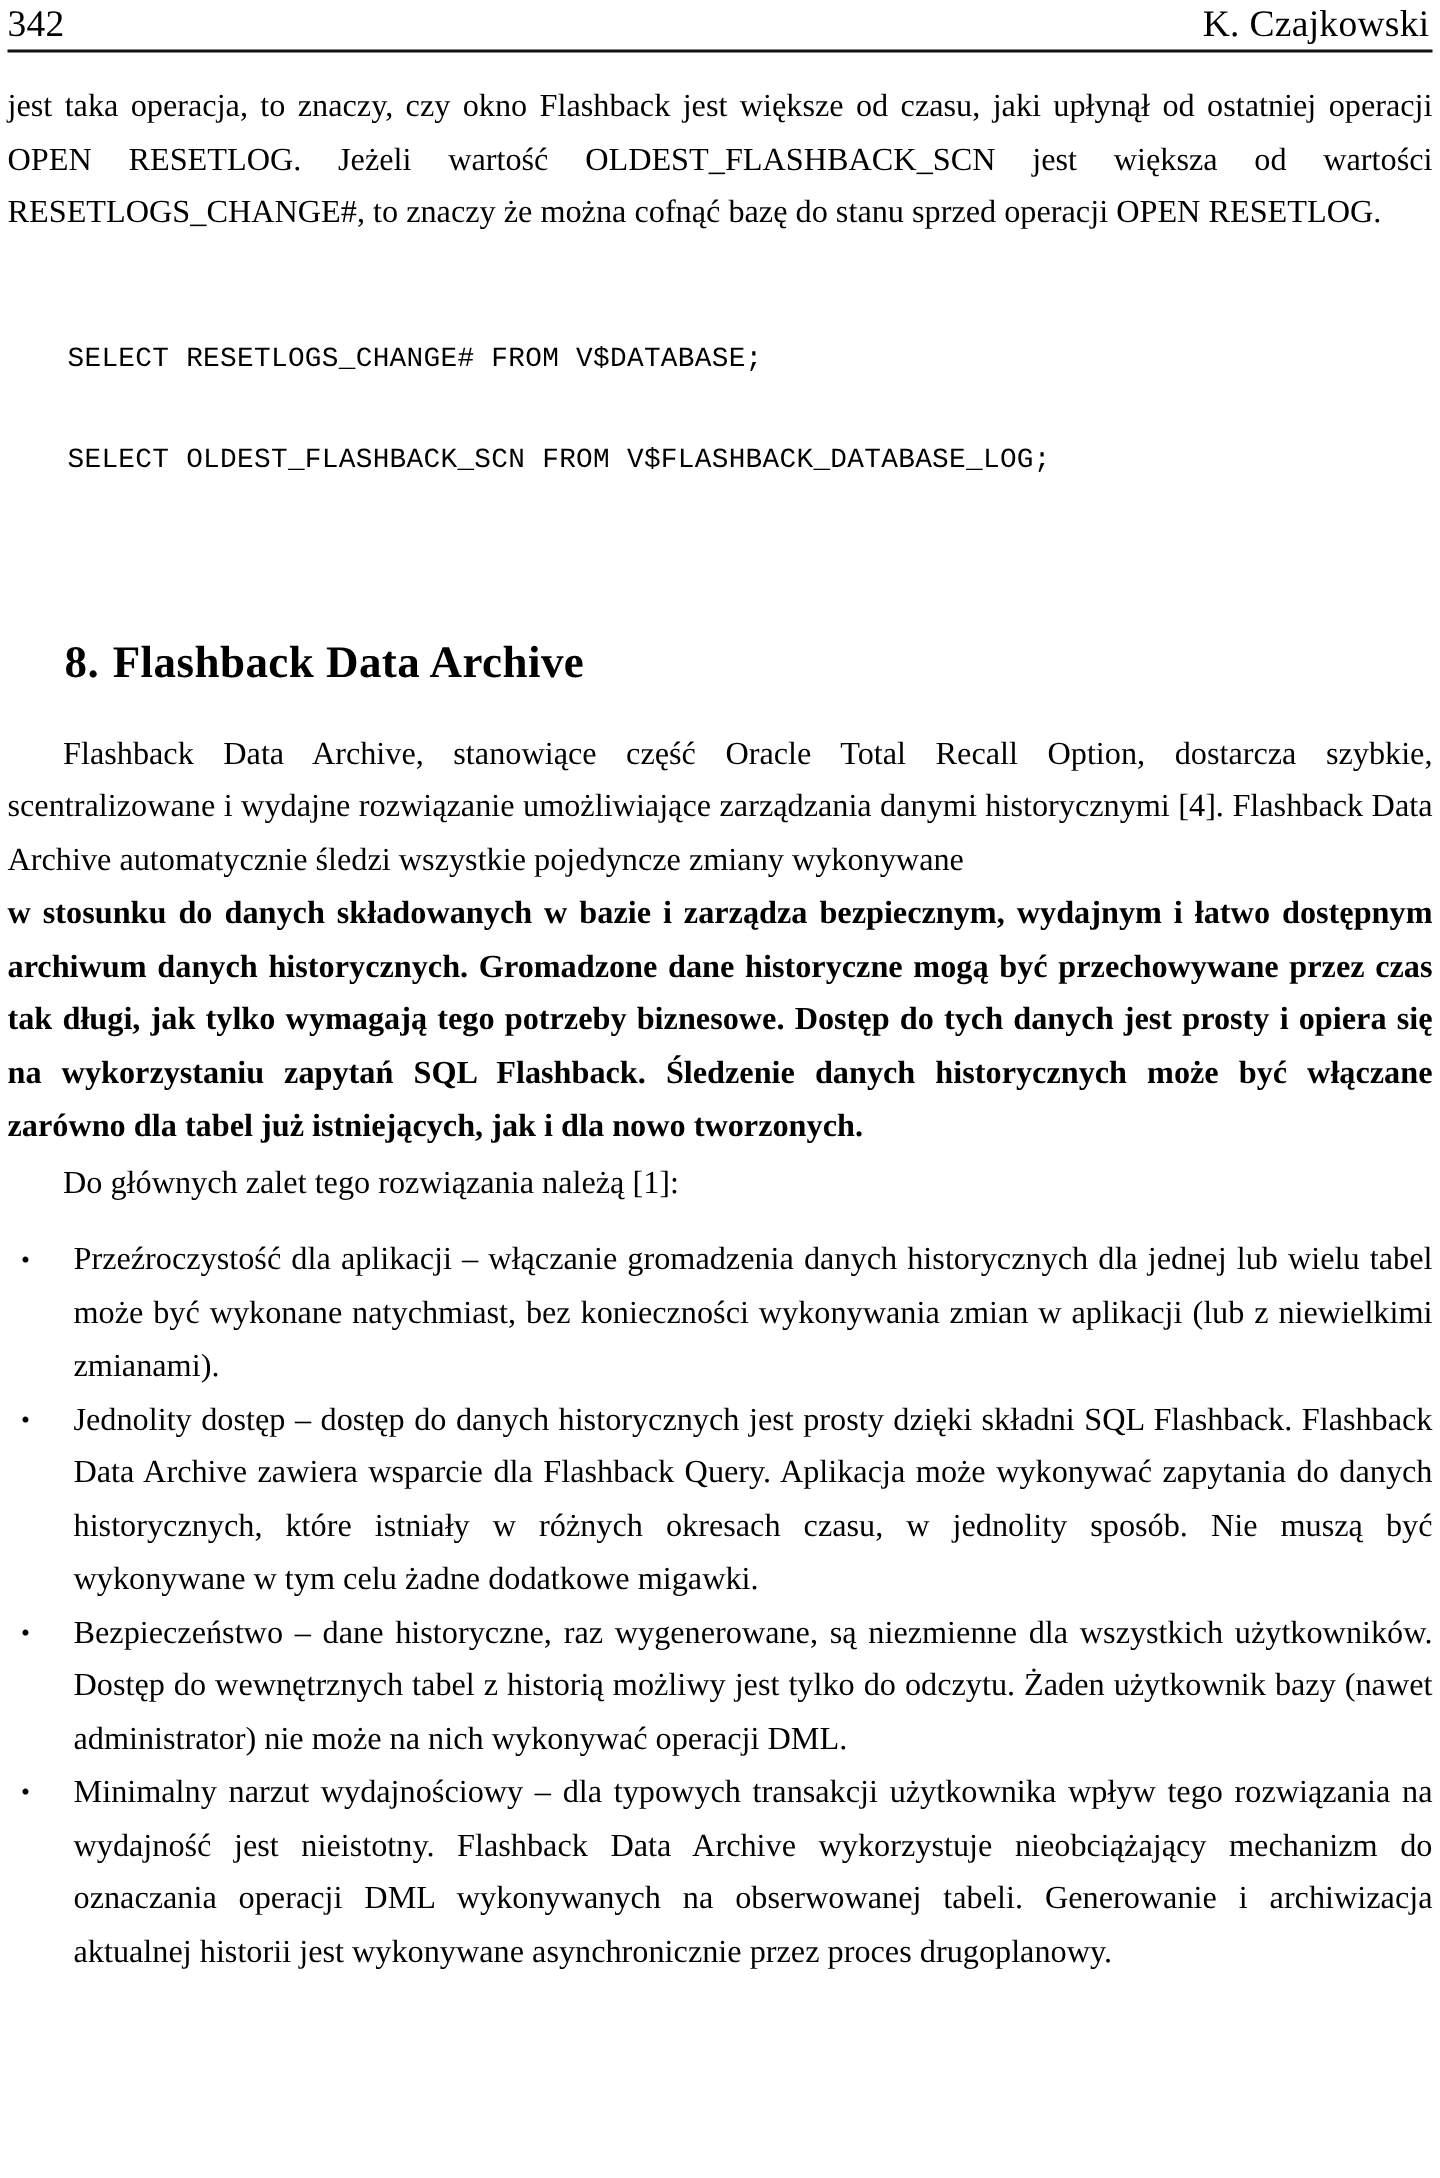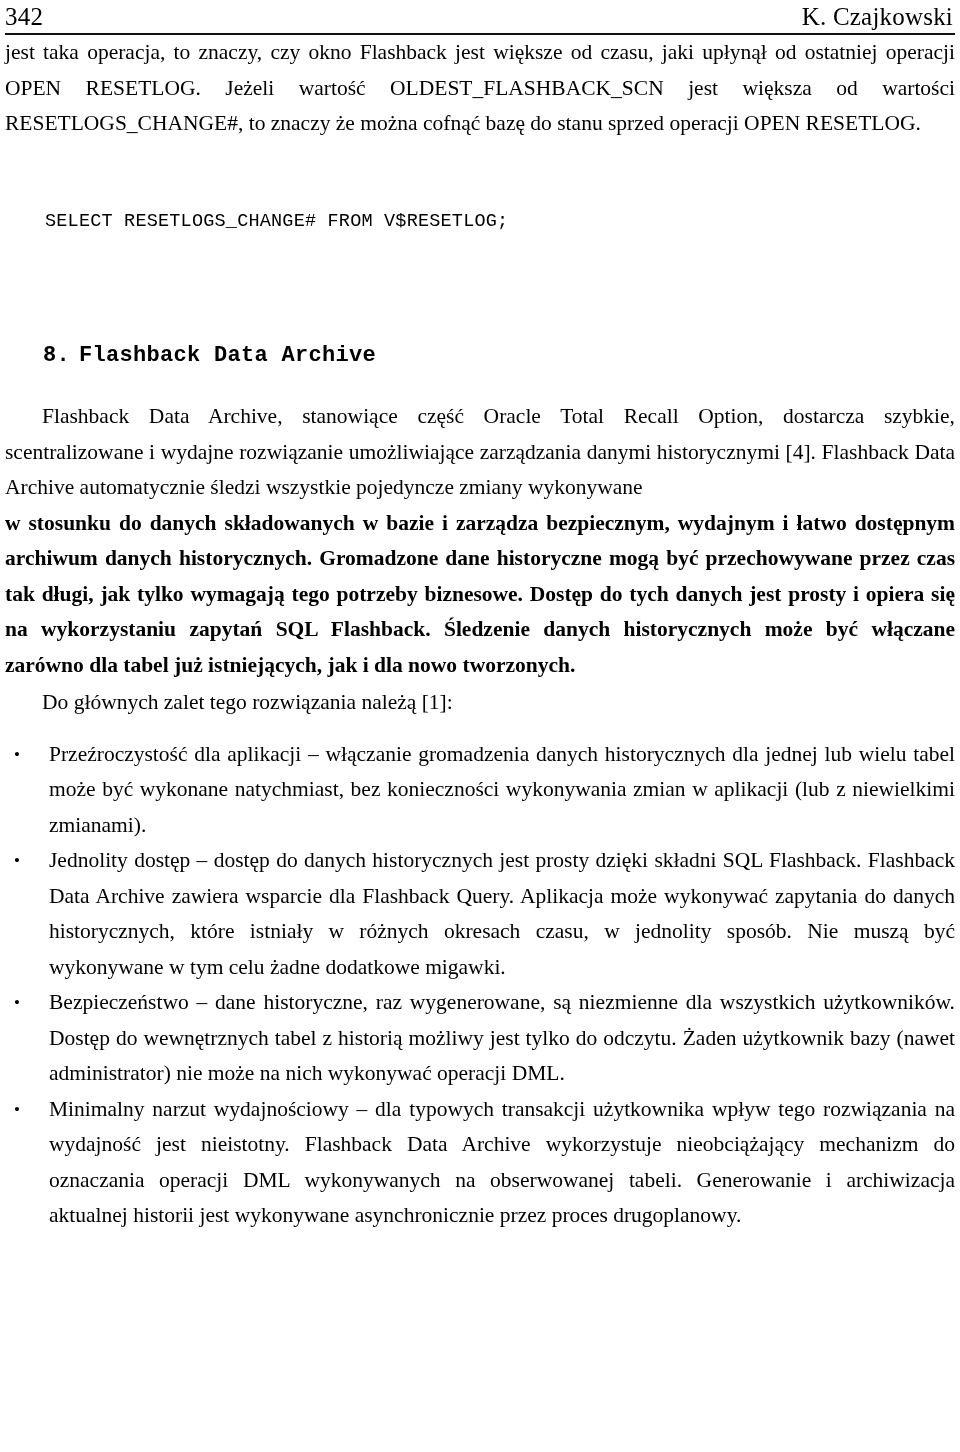--- a/index.html
+++ b/index.html
@@ -76,23 +76,23 @@
     padding-left: 40px;
     white-space: pre;
     letter-spacing: 0.2px;
   }
   .code-line {
     display: block;
   }
 
   
   .section-heading {
-    font-family: Liberation Mono, monospace;
+    font-family: Liberation Serif, serif;
     font-weight: bold;
-    font-size: 22px;
+    font-size: 30px;
     line-height: 32px;
     margin: 62px 0 0 0;
     padding-left: 38px;
     letter-spacing: 0.3px;
   }
   .section-heading .num {
     margin-right: 9px;
   }
 
   
@@ -127,24 +127,25 @@
 <body>
 
 <div class="page">
 
   <div class="running-head">
     <span class="folio">342</span>
     <span class="author">K. Czajkowski</span>
   </div>
   <hr class="head-rule">
 
-  <p class="body-text" style="">jest taka operacja, to znaczy, czy okno Flashback jest większe od czasu, jaki upłynął od ostatniej operacji OPEN RESETLOG. Jeżeli wartość OLDEST_FLASHBACK_SCN jest większa od wartości RESETLOGS_CHANGE#, to znaczy że można cofnąć bazę do stanu sprzed operacji OPEN RESETLOG.</p>
+  <p class="body-text" style="margin-top:18px;">jest taka operacja, to znaczy, czy okno Flashback jest większe od czasu, jaki upłynął od ostatniej operacji OPEN RESETLOG. Jeżeli wartość OLDEST_FLASHBACK_SCN jest większa od wartości RESETLOGS_CHANGE#, to znaczy że można cofnąć bazę do stanu sprzed operacji OPEN RESETLOG.</p>
 
   <div class="code-block">
-    <span class="code-line">SELECT RESETLOGS_CHANGE# FROM V$RESETLOG;</span>
+    <span class="code-line">SELECT RESETLOGS_CHANGE# FROM V$DATABASE;</span>
+    <span class="code-line">SELECT OLDEST_FLASHBACK_SCN FROM V$FLASHBACK_DATABASE_LOG;</span>
   </div>
 
   <h2 class="section-heading">
     <span class="num">8.</span><span>Flashback Data Archive</span>
   </h2>
 
   <div class="spacer-after-heading"></div>
 
   <p class="body-text para-indent">Flashback Data Archive, stanowiące część Oracle Total Recall Option, dostarcza szybkie, scentralizowane i wydajne rozwiązanie umożliwiające zarządzania danymi historycznymi [4]. Flashback Data Archive automatycznie śledzi wszystkie pojedyncze zmiany wykonywane</p>
 

